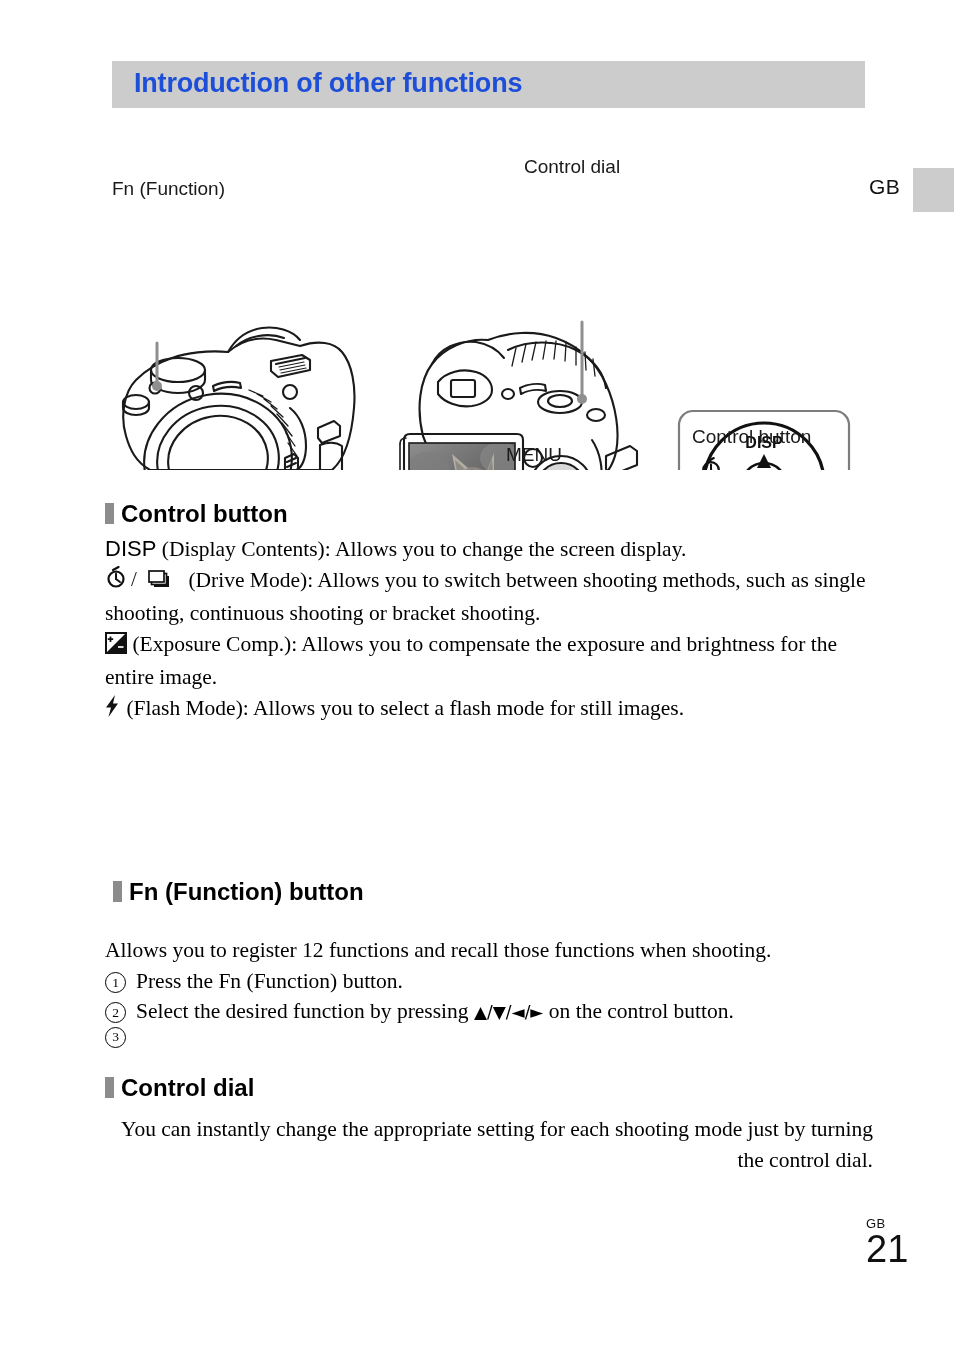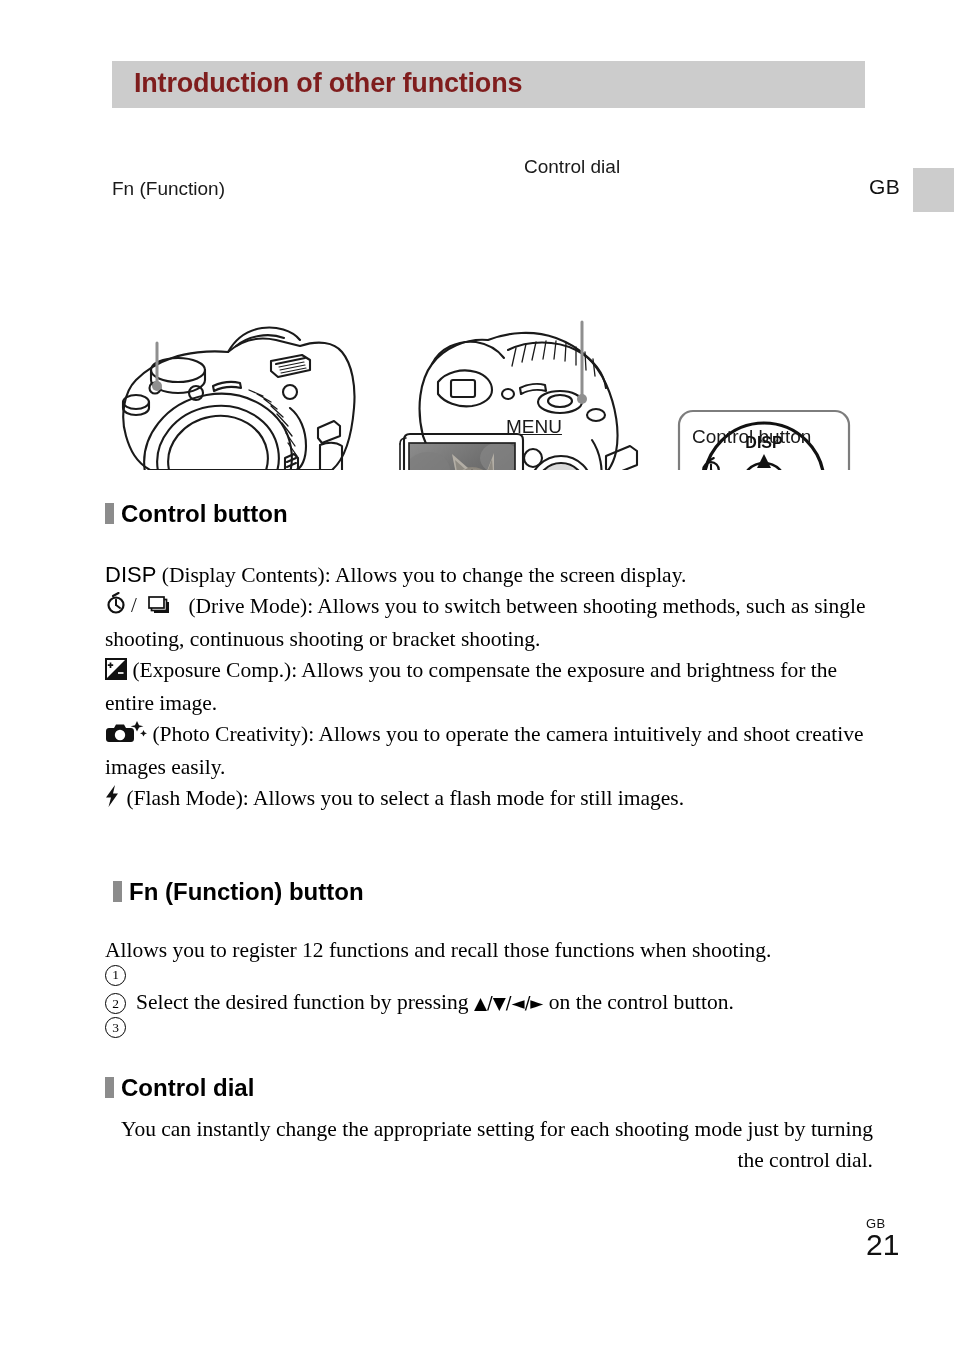--- a/index.html
+++ b/index.html
@@ -26,21 +26,21 @@
     background: #cccccc;
   }
   .header-title {
     position: absolute;
     left: 134px;
     top: 68px;
     font-family: "Liberation Sans", "DejaVu Sans", sans-serif;
     font-weight: bold;
     font-size: 27px;
     letter-spacing: -0.2px;
-    color: #7f1d1d;
+    color: #1d4ed8;
   }
 
   
   .gb-tab-block {
     position: absolute;
     right: 0px;
     top: 168px;
     width: 41px;
     height: 44px;
     background: #cccccc;
@@ -65,21 +65,21 @@
   }
   .callout {
     position: absolute;
     font-family: "Liberation Sans", "DejaVu Sans", sans-serif;
     font-size: 19px;
     color: #1a1a1a;
     white-space: nowrap;
   }
   .cap-fn      { left: 112px; top: 178px; }
   .cap-dial    { left: 524px; top: 156px; }
-  .cap-menu    { left: 506px; top: 416px; text-decoration: underline; }
+  .cap-menu    { left: 506px; top: 444px; }
   .cap-ctrlbtn { left: 692px; top: 426px; }
 
   
   .sect-head {
     position: absolute;
     font-family: "Liberation Sans", "DejaVu Sans", sans-serif;
     font-weight: bold;
     font-size: 24px;
     color: #000;
     white-space: nowrap;
@@ -141,21 +141,21 @@
     font-family: "Liberation Sans", "DejaVu Sans", sans-serif;
     font-size: 13px;
     letter-spacing: 0.5px;
     color: #111;
   }
   .foot-num {
     position: absolute;
     left: 866px;
     top: 1228px;
     font-family: "Liberation Sans", "DejaVu Sans", sans-serif;
-    font-size: 30px;
+    font-size: 38px;
     color: #111;
   }
 </style>
 </head>
 <body>
 
 <div class="header-bar"></div>
 <div class="header-title">Introduction of other functions</div>
 
 <div class="gb-tab-block"></div>
@@ -394,21 +394,21 @@
 
 <div class="callout cap-fn">Fn (Function)</div>
 <div class="callout cap-dial">Control dial</div>
 <div class="callout cap-menu">MENU</div>
 <div class="callout cap-ctrlbtn">Control button</div>
 
 <div class="sect-head" style="left:105px; top:500px;">
   <span class="bar"></span><span>Control button</span>
 </div>
 
-<div class="body-block" style="top:560px;">
+<div class="body-block" style="top:534px;">
 
   <p>
     <span style="font-family:'Liberation Sans','DejaVu Sans',sans-serif; font-size:22px;">DISP</span><span> (Display Contents): Allows you to change the screen display.</span>
   </p>
 
   <p>
     <span class="inline-icon">
       <svg width="78" height="24" viewBox="0 0 78 24">
         <g>
           <circle cx="11" cy="13" r="7.5" fill="none" stroke="#111" stroke-width="2.2"></circle>
@@ -431,51 +431,41 @@
       <svg width="22" height="22" viewBox="0 0 22 22">
         <rect x="1" y="1" width="20" height="20" fill="#111"></rect>
         <path d="M1,1 L21,1 L1,21 Z" fill="#fff"></path>
         <rect x="1" y="1" width="20" height="20" fill="none" stroke="#111" stroke-width="2"></rect>
         <path d="M5.5,4.5 L5.5,10 M2.8,7.2 L8.2,7.2" stroke="#111" stroke-width="1.7"></path>
         <path d="M13,15 L18.5,15" stroke="#fff" stroke-width="1.7"></path>
       </svg>
     </span><span> (Exposure Comp.): Allows you to compensate the exposure and brightness for the entire image.</span>
   </p>
 
-  <p>
-    <span class="inline-icon">
-      <svg width="42" height="24" viewBox="0 0 42 24">
-        <path d="M4,8 L9,8 L11,4.5 L19,4.5 L21,8 L26,8 C27.7,8 29,9.3 29,11 L29,19
-                 C29,20.7 27.7,22 26,22 L4,22 C2.3,22 1,20.7 1,19 L1,11 C1,9.3 2.3,8 4,8 Z" fill="#111"></path>
-        <circle cx="15" cy="15" r="5.2" fill="#fff"></circle>
-        <path d="M32,1 L34,5.2 L38.4,6.3 L34,7.4 L32,11.6 L30,7.4 L25.6,6.3 L30,5.2 Z" fill="#111"></path>
-        <path d="M38.5,10 L39.7,12.4 L42,13.3 L39.7,14.2 L38.5,16.6 L37.3,14.2 L35,13.3 L37.3,12.4 Z" fill="#111"></path>
-      </svg>
-    </span><span> (Photo Creativity): Allows you to operate the camera intuitively and shoot creative images easily.</span>
-  </p>
 
   <p>
     <span class="inline-icon">
       <svg width="16" height="24" viewBox="0 0 16 24">
         <path d="M10,1 L1,13.5 L6,13.5 L3.5,23 L13,9.5 L8,9.5 Z" fill="#111"></path>
       </svg>
     </span><span> (Flash Mode): Allows you to select a flash mode for still images.</span>
   </p>
 
 </div>
 
 <div class="sect-head" style="left:105px; top:878px;padding-left:8px;">
   <span class="bar"></span><span>Fn (Function) button</span>
 </div>
 
 <div class="body-block" style="top:911px;margin-top:24px;">
   <p>Allows you to register 12 functions and recall those functions when shooting.</p>
   <ul class="steps">
     <li>
       <span class="circ-num">1</span>
+      <span>Press the Fn (Function) button.</span>
     </li>
     <li>
       <span class="circ-num">2</span>
       <span><span>Select the desired function by pressing </span><span style="font-family:'DejaVu Sans',sans-serif; font-size:17px;">▲/▼/◄/►</span><span> on the control button.</span></span>
     </li>
     <li>
       <span class="circ-num">3</span>
     </li>
   </ul>
 </div>

